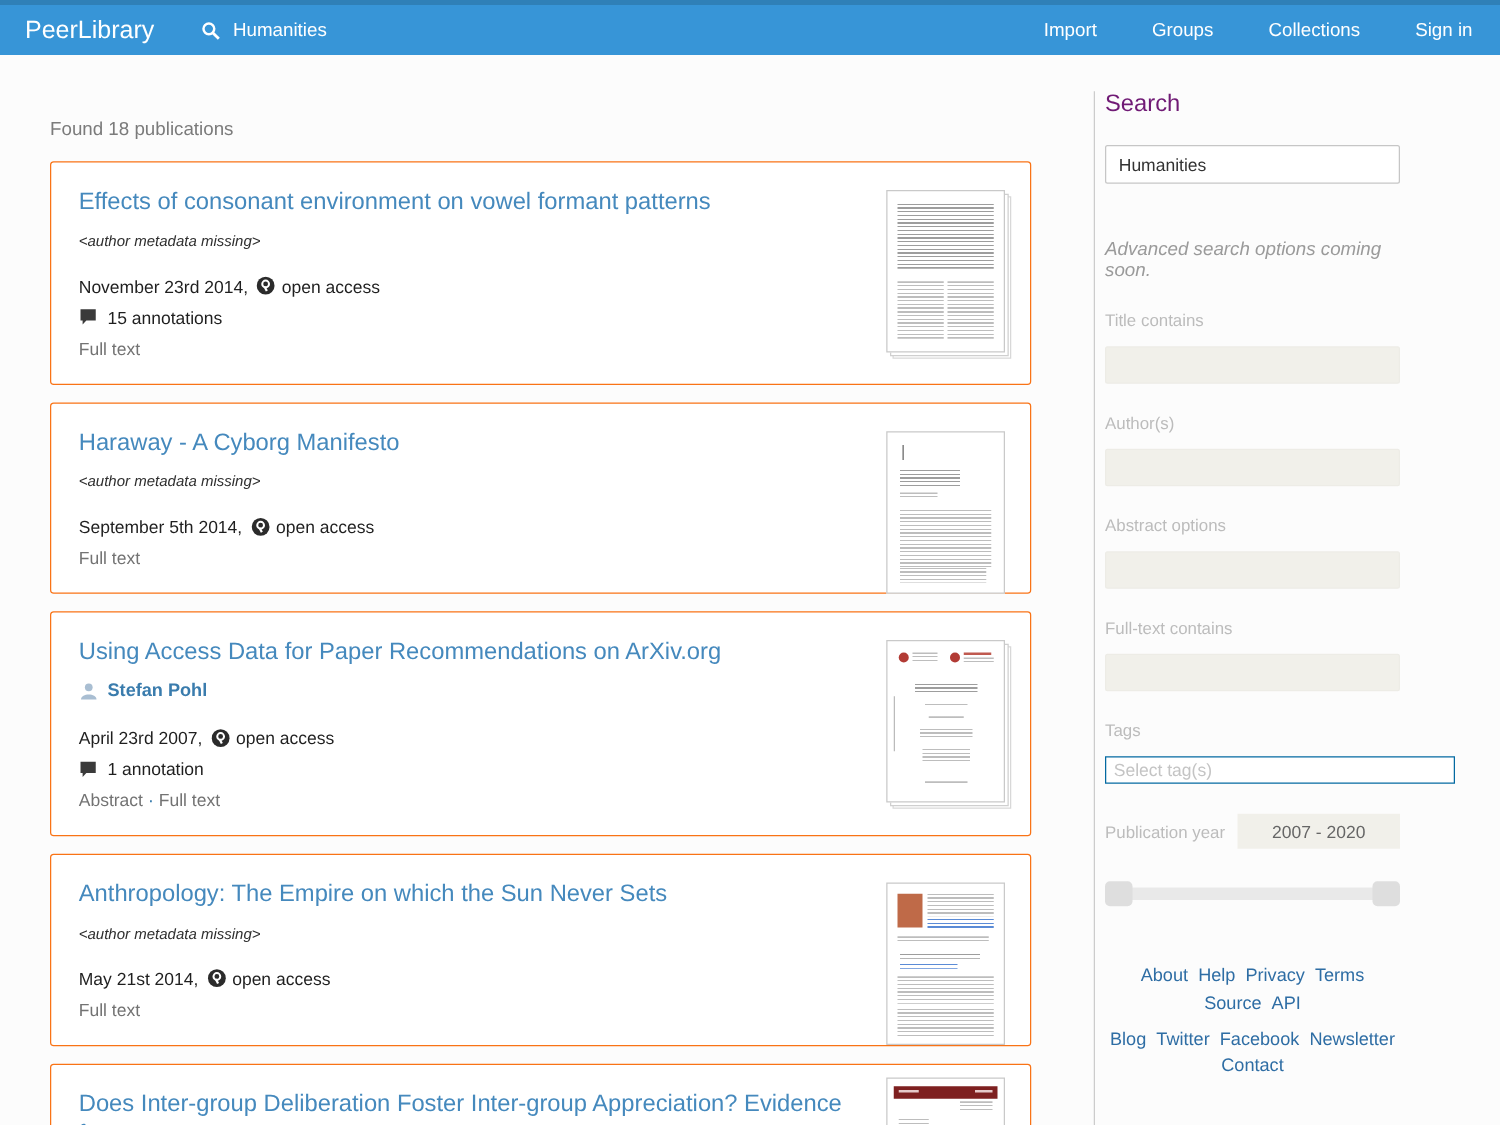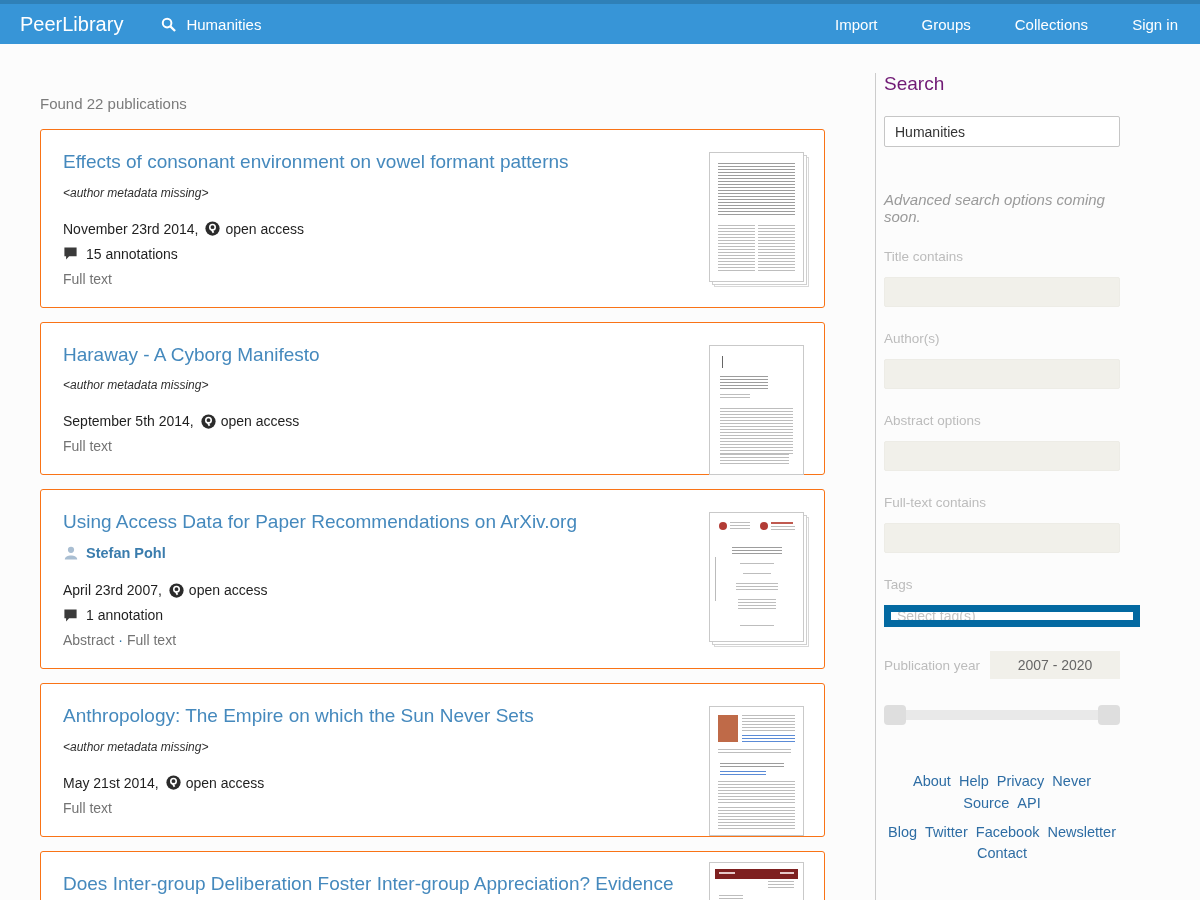--- a/index.html
+++ b/index.html
@@ -74,21 +74,21 @@
     width:236px; height:31px; border:1px solid #c6c6c6; border-radius:2px;
     padding:0 10px; font-size:14px; color:#333; font-family:inherit;
   }
   .coming { font-style:italic; color:#9a9a9a; font-size:15px; margin-top:44px; }
   .sb-label { color:#bcbcbc; font-size:13.5px; margin-top:24px; margin-bottom:13px; }
   .sb-input-disabled {
     width:236px; height:30px; background:#f1f0ea;
     border:1px solid #edece6; border-radius:2px;
   }
   .tags-input {
-    width:256px; height:22px; border:7px solid #0369a1; font-size:14px;
+    width:280px; height:22px; border:1px solid #0369a1; font-size:14px;
     padding:0 6px; color:#333; font-family:inherit;
   }
   .tags-input::placeholder { color:#c4c4c4; opacity:1; }
   .year-row { display:flex; align-items:center; margin-top:24px; width:236px; }
   .year-value {
     margin-left:auto; width:130px; height:28px; background:#f1f0ea;
     color:#666; font-size:14px; display:flex; align-items:center; justify-content:center;
   }
   .slider { position:relative; margin-top:26px; width:236px; height:20px; }
   .slider-track { position:absolute; top:5px; left:0; right:0; height:10px; background:#e9e9e9; border-radius:5px; cursor:pointer; }
@@ -115,21 +115,21 @@
     <a>Import</a>
     <a>Groups</a>
     <a>Collections</a>
     <a>Sign in</a>
   </div>
 </div>
 
 <div class="main">
 
   <div class="results">
-    <p class="found">Found 22 publications</p>
+    <p class="found">Found 18 publications</p>
 
     <div class="card">
       <a class="card-title">Effects of consonant environment on vowel formant patterns</a>
       <div class="author-note">&lt;author metadata missing&gt;</div>
       <div class="meta-row">
         <span>November 23rd 2014,</span>
         <svg class="oa-icon" viewBox="0 0 16 16">
           <circle cx="8" cy="8" r="7.6" fill="#2b2b2b"></circle>
           <circle cx="8" cy="6.6" r="2.9" fill="none" stroke="#fff" stroke-width="1.7"></circle>
           <rect x="7.1" y="8.6" width="1.9" height="4.2" fill="#fff" transform="rotate(-28 8 10.7)"></rect>
@@ -287,21 +287,21 @@
       <div class="slider-track"></div>
       <div class="slider-handle left"></div>
       <div class="slider-handle right"></div>
     </div>
 
     <div class="sb-footer">
       <div class="row1">
         <a>About</a>
         <a>Help</a>
         <a>Privacy</a>
-        <a>Never</a>
+        <a>Terms</a>
         <a>Source</a>
         <a>API</a>
       </div>
       <div class="row2">
         <a>Blog</a>
         <a>Twitter</a>
         <a>Facebook</a>
         <a>Newsletter</a>
         <a>Contact</a>
       </div>

